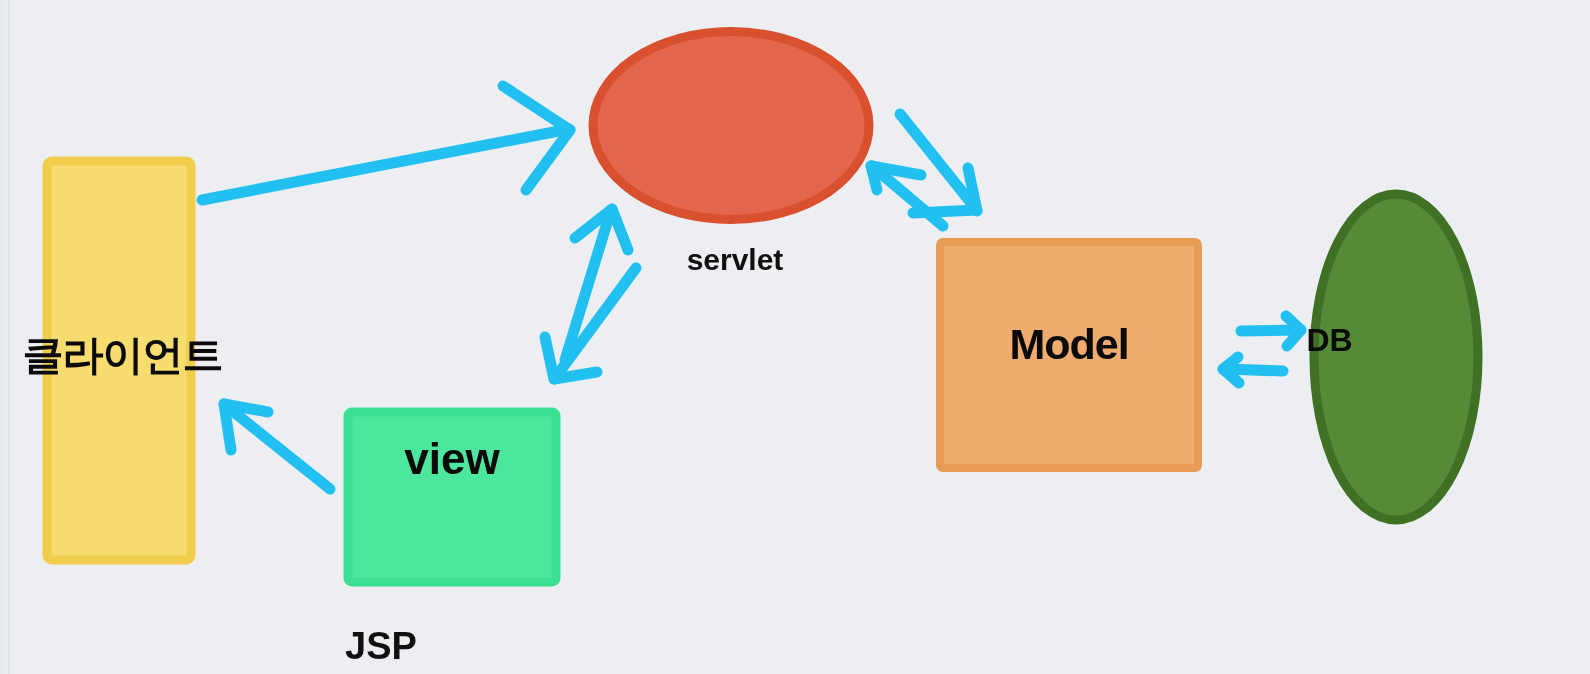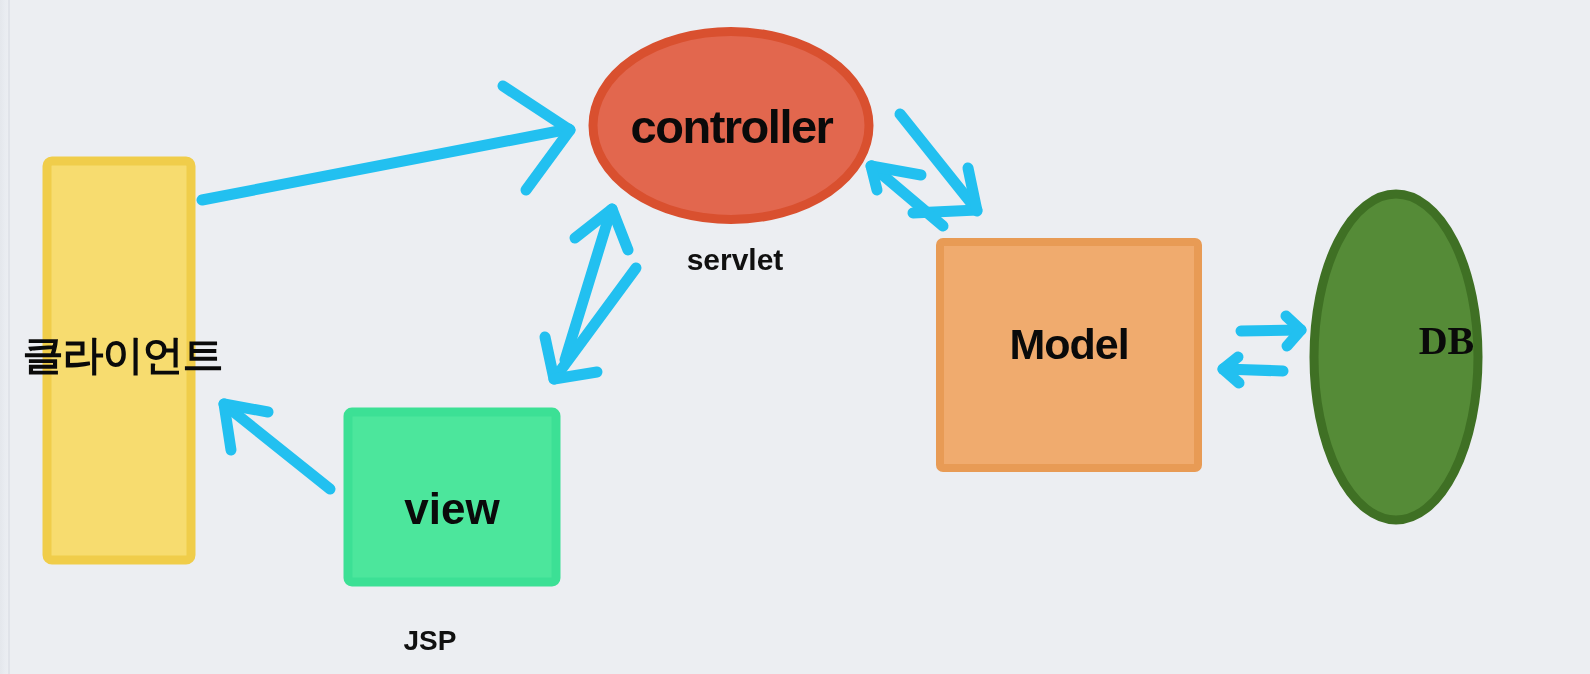--- a/index.html
+++ b/index.html
@@ -31,25 +31,25 @@
   }
   .caption{
     position:absolute;
     color:#101010;
     font-weight:700;
     white-space:nowrap;
   }
   
   #label-client{left:-40px;top:325px;width:325px;height:60px;font-size:41px;letter-spacing:-1px;}
   #label-controller{left:590px;top:92px;width:283px;height:68px;font-size:47px;letter-spacing:-1.5px;}
-  #label-view{left:347px;top:478px;width:210px;height:62px;font-size:44px;}
+  #label-view{left:347px;top:428px;width:210px;height:62px;font-size:44px;}
   #label-model{left:938px;top:312px;width:262px;height:64px;font-size:43px;letter-spacing:-1px;}
-  #label-db{left:1360px;top:310px;width:173px;height:60px;font-size:40px;font-family:Liberation Serif, serif;}
+  #label-db{left:1243px;top:310px;width:173px;height:60px;font-size:32px;}
   #caption-servlet{left:650px;top:243px;width:170px;text-align:center;font-size:30px;}
-  #caption-jsp{left:345px;top:625px;width:170px;text-align:center;font-size:28px;}
+  #caption-jsp{left:345px;top:625px;width:170px;text-align:left;font-size:38px;}
 </style>
 </head>
 <body>
 
 <div id="canvas">
 
   <div class="page-edge"></div>
   <div class="page-edge-line"></div>
 
   <svg width="1590" height="674" viewBox="0 0 1590 674">
@@ -112,21 +112,20 @@
         <path d="M1283,371 L1224,369"></path>
         <path d="M1238,357 L1223,369"></path>
         <path d="M1239,383 L1223,369"></path>
       </g>
 
     </g>
   </svg>
 
   <div class="node-label" id="label-client">클라이언트</div>
 
-  <div class="node-label" id="label-controller">controller</div>
 
   <div class="node-label" id="label-view">view</div>
 
   <div class="node-label" id="label-model">Model</div>
 
   <div class="node-label" id="label-db">DB</div>
 
   <div class="caption" id="caption-servlet">servlet</div>
 
   <div class="caption" id="caption-jsp">JSP</div>

